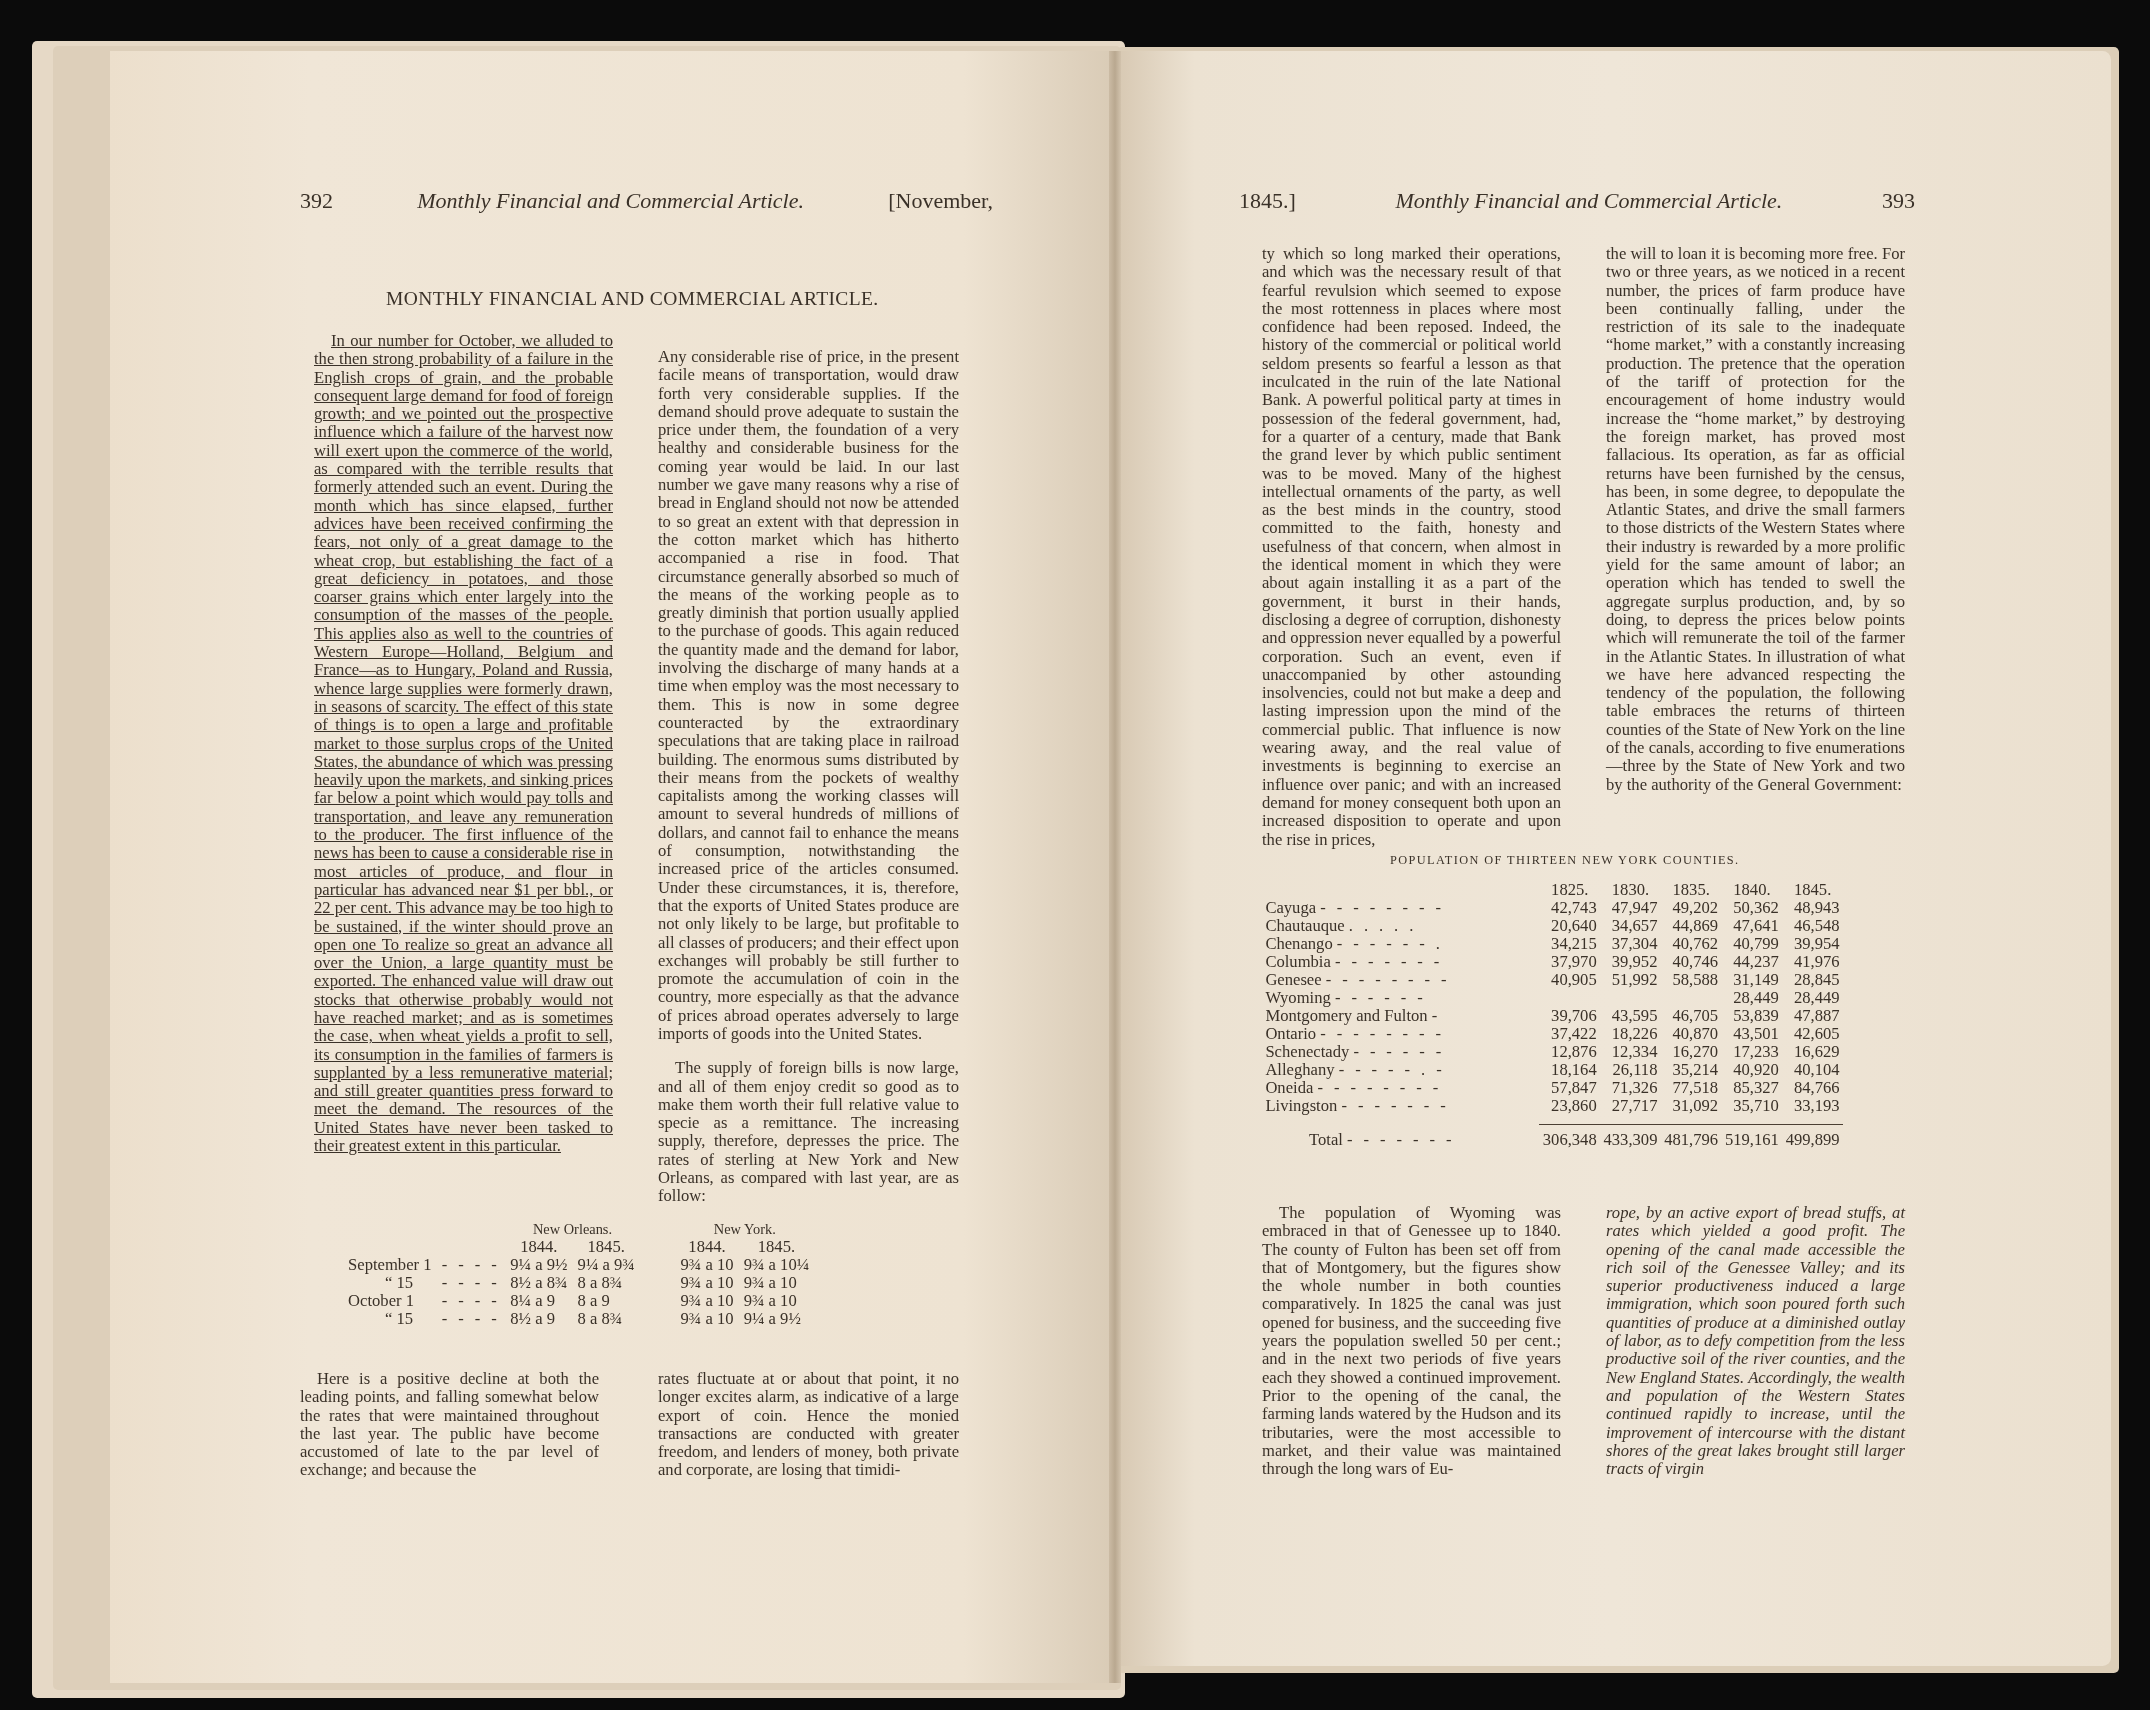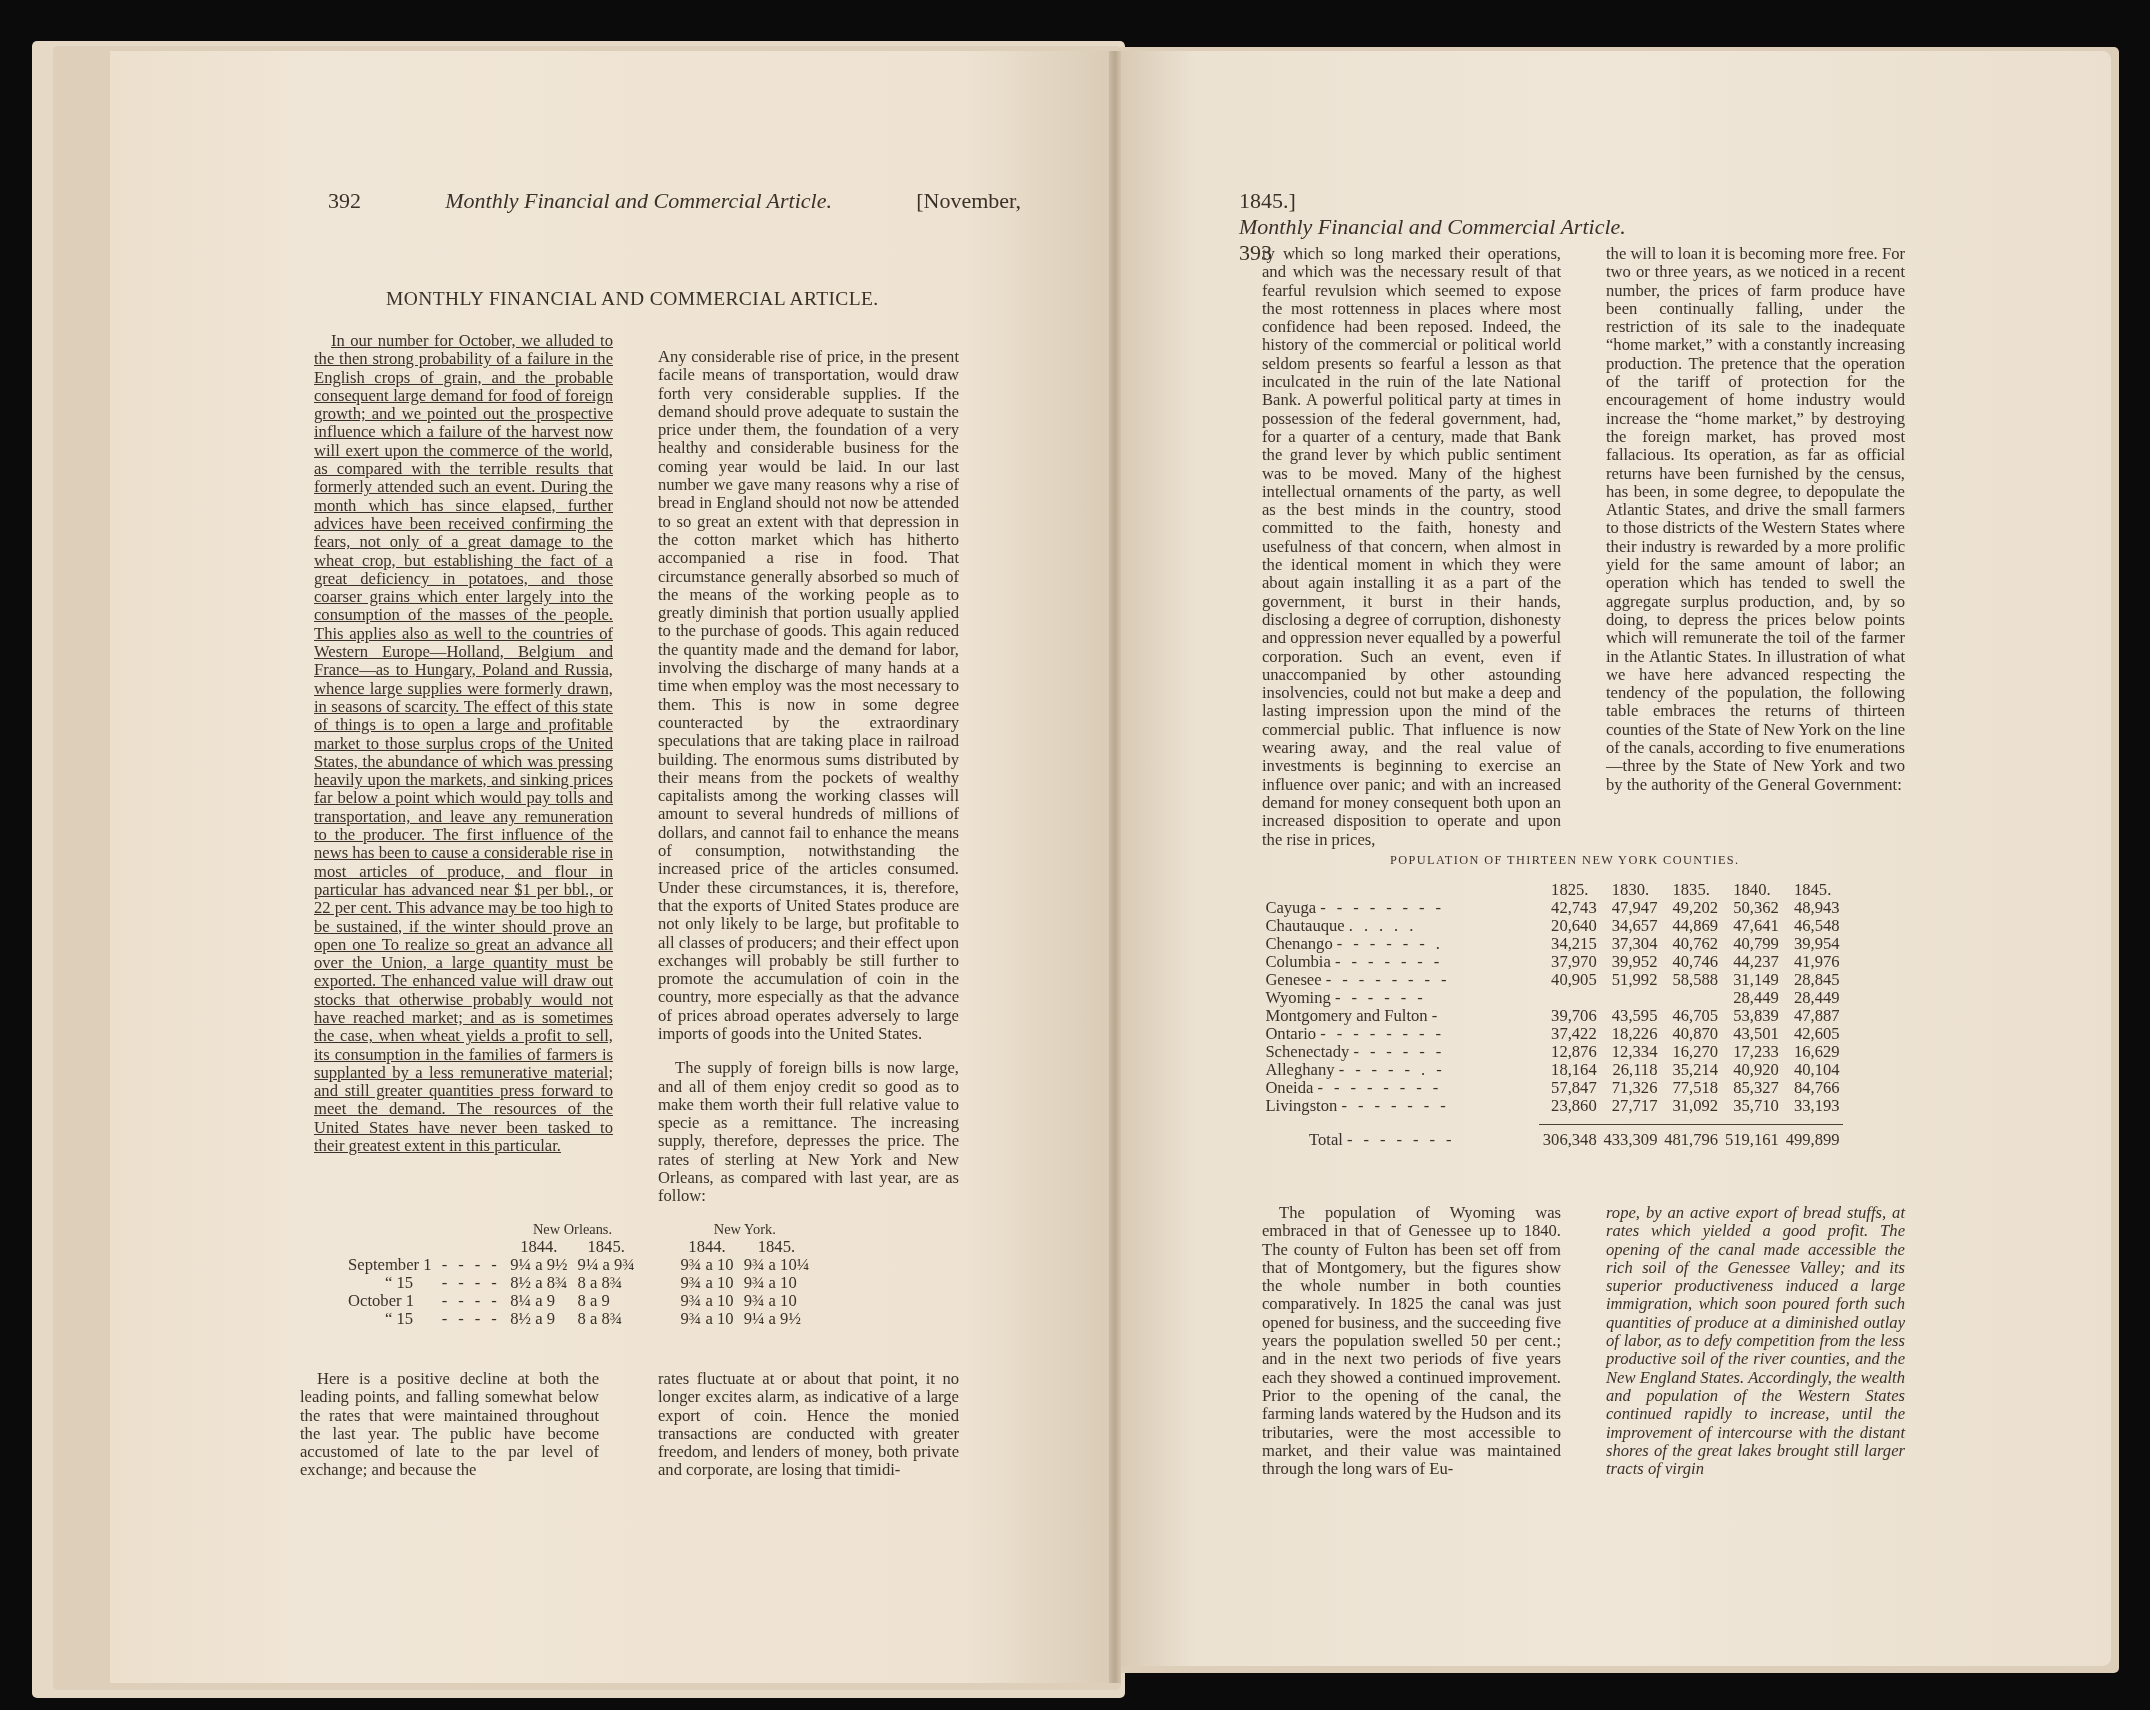--- a/index.html
+++ b/index.html
@@ -37,21 +37,21 @@
 <body>
 
 <div class="stack" style="left:32px;top:41px;width:1093px;height:1657px;"></div>
 <div class="stack" style="left:53px;top:46px;width:1068px;height:1644px;background:#ddcfba;"></div>
 <div class="stack" style="left:1117px;top:47px;width:1002px;height:1626px;background:#dcceb8;"></div>
 
 <div class="page left"></div>
 <div class="page right"></div>
 <div class="spine"></div>
 
-<div class="running" style="left:300px;top:188px;width:693px;margin-left:28px;">
+<div class="running" style="left:300px;top:188px;width:693px;">
   <span>392</span>
   <span class="title">Monthly Financial and Commercial Article.</span>
   <span>[November,</span>
 </div>
 
 <div class="main-title">MONTHLY FINANCIAL AND COMMERCIAL ARTICLE.</div>
 
 <div class="col" style="left:298px;top:316px;width:331px;text-decoration:underline;">
   <p class="indent">In our number for October, we alluded to the then strong probability of a failure in the English crops of grain, and the probable consequent large demand for food of foreign growth; and we pointed out the prospective influence which a failure of the harvest now will exert upon the commerce of the world, as compared with the terrible results that formerly attended such an event. During the month which has since elapsed, further advices have been received confirming the fears, not only of a great damage to the wheat crop, but establishing the fact of a great deficiency in potatoes, and those coarser grains which enter largely into the consumption of the masses of the people. This applies also as well to the countries of Western Europe—Holland, Belgium and France—as to Hungary, Poland and Russia, whence large supplies were formerly drawn, in seasons of scarcity. The effect of this state of things is to open a large and profitable market to those surplus crops of the United States, the abundance of which was pressing heavily upon the markets, and sinking prices far below a point which would pay tolls and transportation, and leave any remuneration to the producer. The first influence of the news has been to cause a considerable rise in most articles of produce, and flour in particular has advanced near $1 per bbl., or 22 per cent. This advance may be too high to be sustained, if the winter should prove an open one To realize so great an advance all over the Union, a large quantity must be exported. The enhanced value will draw out stocks that otherwise probably would not have reached market; and as is sometimes the case, when wheat yields a profit to sell, its consumption in the families of farmers is supplanted by a less remunerative material; and still greater quantities press forward to meet the demand. The resources of the United States have never been tasked to their greatest extent in this particular.</p>
 </div>
@@ -118,21 +118,21 @@
 </tbody>
   </table>
 
 <div class="col" style="left:284px;top:1354px;width:331px;">
   <p class="indent">Here is a positive decline at both the leading points, and falling somewhat below the rates that were maintained throughout the last year. The public have become accustomed of late to the par level of exchange; and because the</p>
 </div>
 <div class="col" style="left:642px;top:1354px;width:333px;">
   <p>rates fluctuate at or about that point, it no longer excites alarm, as indicative of a large export of coin. Hence the monied transactions are conducted with greater freedom, and lenders of money, both private and corporate, are losing that timidi-</p>
 </div>
 
-<div class="running" style="left:1239px;top:188px;width:676px;flex-direction:column;">
+<div class="running" style="left:1239px;top:188px;width:676px;">
   <span>1845.]</span>
   <span class="title">Monthly Financial and Commercial Article.</span>
   <span>393</span>
 </div>
 
 <div class="col" style="left:1246px;top:229px;width:331px;">
   <p>ty which so long marked their operations, and which was the necessary result of that fearful revulsion which seemed to expose the most rottenness in places where most confidence had been reposed. Indeed, the history of the commercial or political world seldom presents so fearful a lesson as that inculcated in the ruin of the late National Bank. A powerful political party at times in possession of the federal government, had, for a quarter of a century, made that Bank the grand lever by which public sentiment was to be moved. Many of the highest intellectual ornaments of the party, as well as the best minds in the country, stood committed to the faith, honesty and usefulness of that concern, when almost in the identical moment in which they were about again installing it as a part of the government, it burst in their hands, disclosing a degree of corruption, dishonesty and oppression never equalled by a powerful corporation. Such an event, even if unaccompanied by other astounding insolvencies, could not but make a deep and lasting impression upon the mind of the commercial public. That influence is now wearing away, and the real value of investments is beginning to exercise an influence over panic; and with an increased demand for money consequent both upon an increased disposition to operate and upon the rise in prices,</p>
 </div>
 <div class="col" style="left:1590px;top:229px;width:331px;">
   <p>the will to loan it is becoming more free. For two or three years, as we noticed in a recent number, the prices of farm produce have been continually falling, under the restriction of its sale to the inadequate “home market,” with a constantly increasing production. The pretence that the operation of the tariff of protection for the encouragement of home industry would increase the “home market,” by destroying the foreign market, has proved most fallacious. Its operation, as far as official returns have been furnished by the census, has been, in some degree, to depopulate the Atlantic States, and drive the small farmers to those districts of the Western States where their industry is rewarded by a more prolific yield for the same amount of labor; an operation which has tended to swell the aggregate surplus production, and, by so doing, to depress the prices below points which will remunerate the toil of the farmer in the Atlantic States. In illustration of what we have here advanced respecting the tendency of the population, the following table embraces the returns of thirteen counties of the State of New York on the line of the canals, according to five enumerations—three by the State of New York and two by the authority of the General Government:</p>

